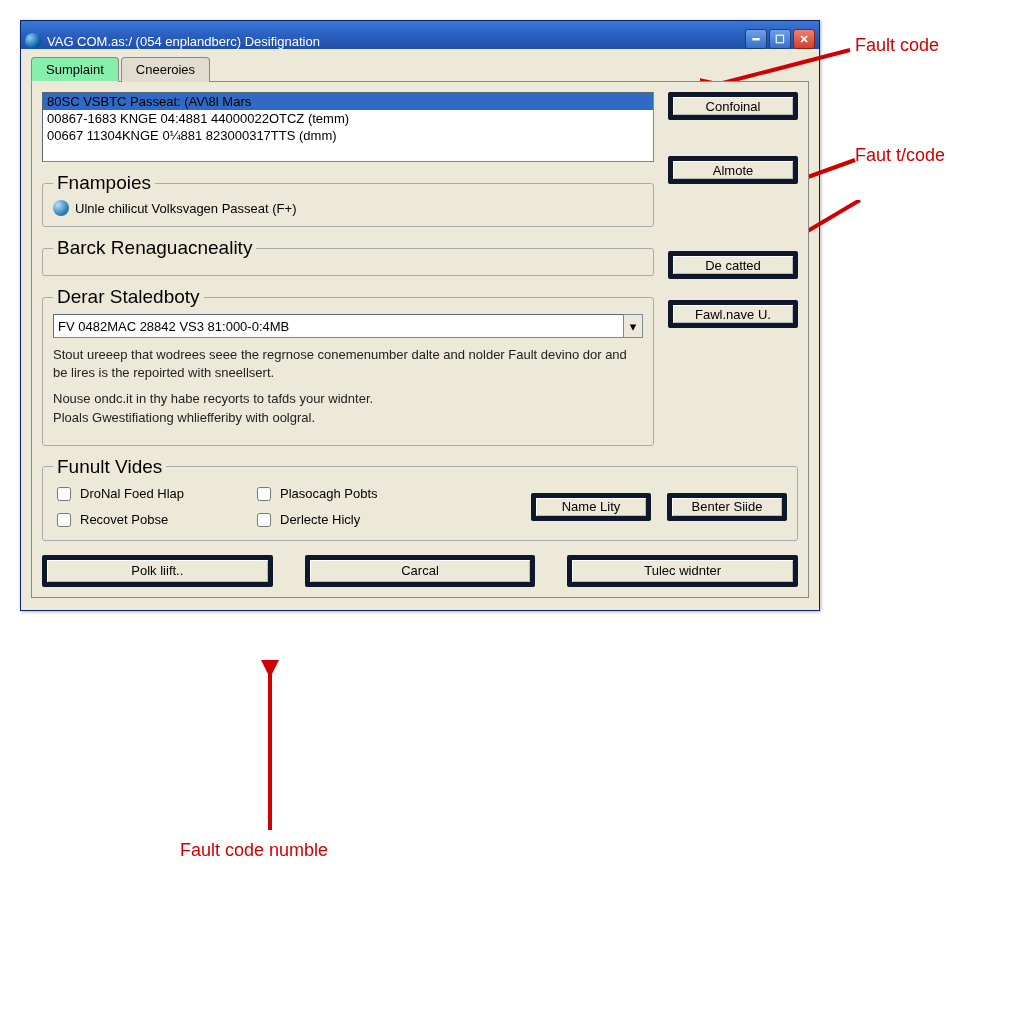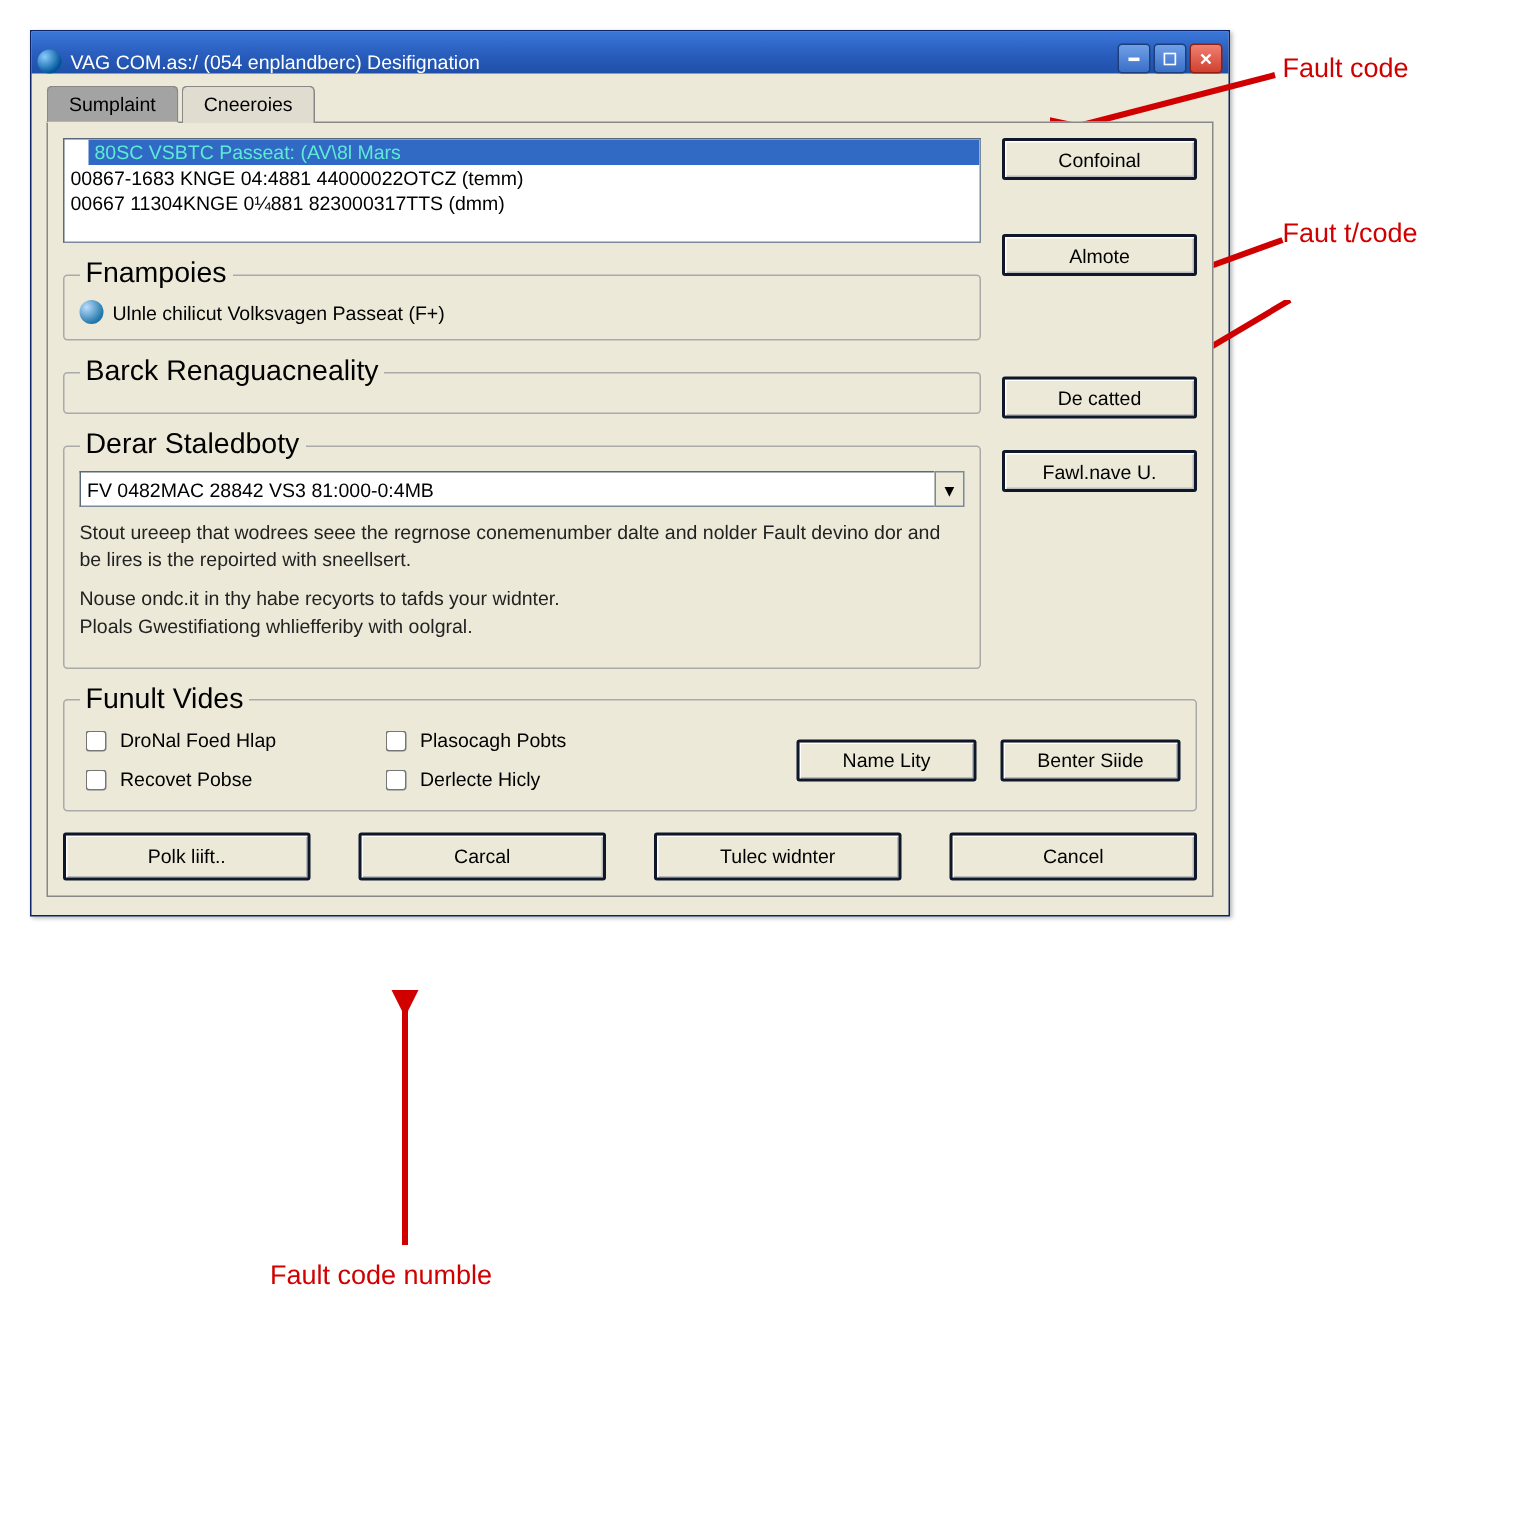--- a/index.html
+++ b/index.html
@@ -65,21 +65,21 @@
   .tab {
     padding: 4px 14px;
     background: #ece9d8;
     border: 1px solid #888;
     border-bottom: none;
     border-radius: 4px 4px 0 0;
     margin-right: 2px;
     font-size: 13px;
   }
   .tab.active {
-    background: #a3a3a3;
+    background: #86efac;
     border-bottom: 1px solid #ece9d8;
   }
   .tab.inactive {
     background: #e0ddd0;
   }
   .panel {
     border: 1px solid #888;
     background: #ece9d8;
     padding: 10px;
     position: relative;
@@ -94,28 +94,27 @@
     height: 70px;
     overflow: hidden;
     font-size: 13px;
   }
   .listbox .item {
     padding: 1px 4px;
     white-space: nowrap;
   }
   .listbox .item.selected {
     background: #316ac5;
-    color: #5eead4;
-    margin-left: 16px;
+    color: #000000;
   }
   .btn {
     min-width: 110px;
     height: 28px;
     background: #ece9d8;
-    border: 2px solid #0f172a;
+    border: 5px solid #0f172a;
     border-radius: 2px;
     box-shadow: inset 1px 1px 0 #fff, inset -1px -1px 0 #bbb;
     font-family: inherit;
     font-size: 13px;
     padding: 2px 10px;
     text-align: center;
     display: inline-flex;
     align-items: center;
     justify-content: center;
   }
@@ -291,21 +290,20 @@
           <div style="flex:1"></div>
           <button class="btn" style="min-width:120px">Name Lity</button>
           <button class="btn" style="min-width:120px">Benter Siide</button>
         </div>
       </fieldset>
 
       <div class="bottom-btns">
         <button class="btn">Polk liift..</button>
         <button class="btn">Carcal</button>
         <button class="btn">Tulec widnter</button>
-        <button class="btn">Cancel</button>
       </div>
 
     </div>
   </div>
 </div>
 
 <div class="annot" style="left:855px; top:35px;">Fault code</div>
 <div class="annot" style="left:855px; top:145px;">Faut t/code</div>
 <div class="annot" style="left:180px; top:840px;">Fault code numble</div>
 

